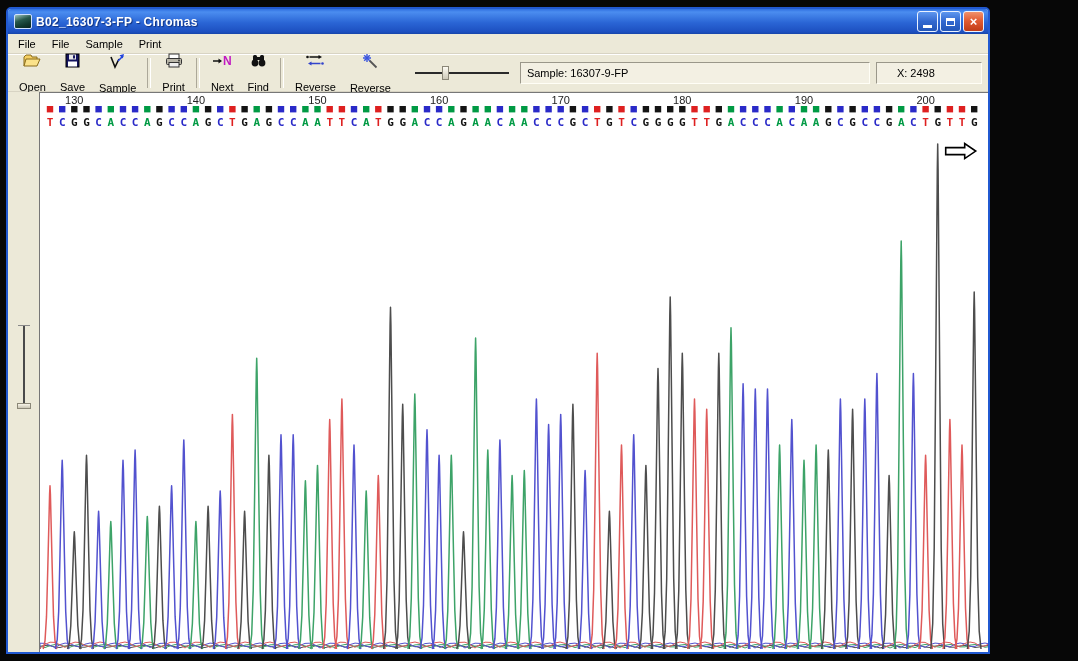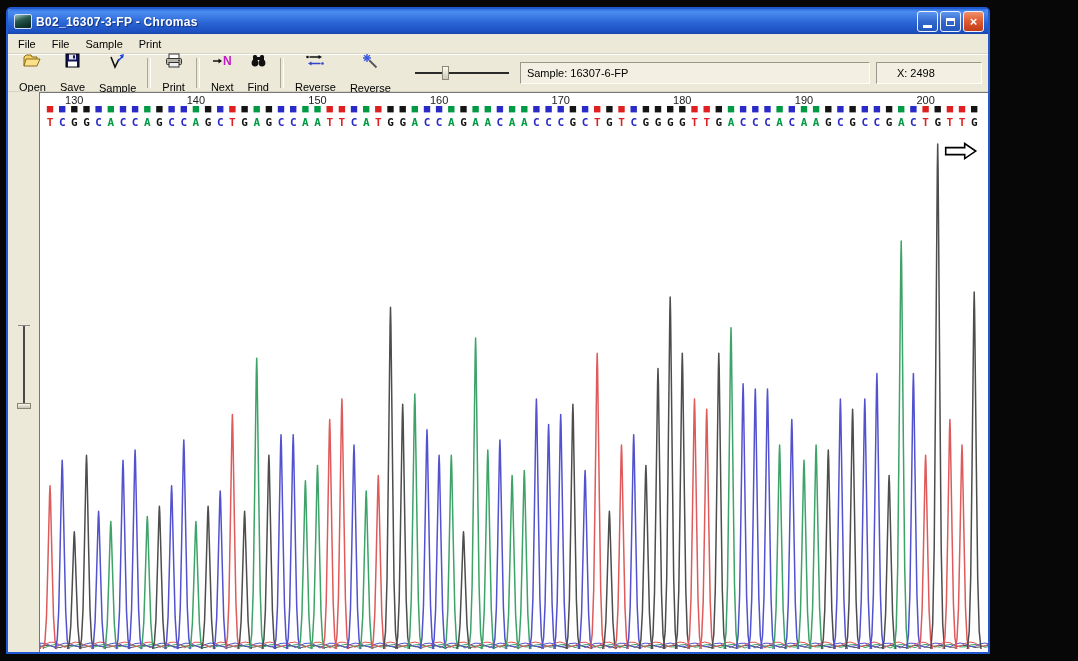--- a/index.html
+++ b/index.html
@@ -194,21 +194,21 @@
         </svg>
       </span>
       <span class="tlabel">Reverse</span>
     </div>
 
     <div class="hslider">
       <div class="track"></div>
       <div class="thumb"></div>
     </div>
 
-    <div class="tb-field sample">Sample: 16307-6-FP</div>
+    <div class="tb-field sample">Sample: 16307-9-FP</div>
     <div class="tb-field xpos">X: 2498</div>
   </div>
 
   <div class="content">
     <div class="gutter">
       <div class="vslider">
         <div class="vcap"></div>
         <div class="vtrack"></div>
         <div class="vthumb"></div>
       </div>

